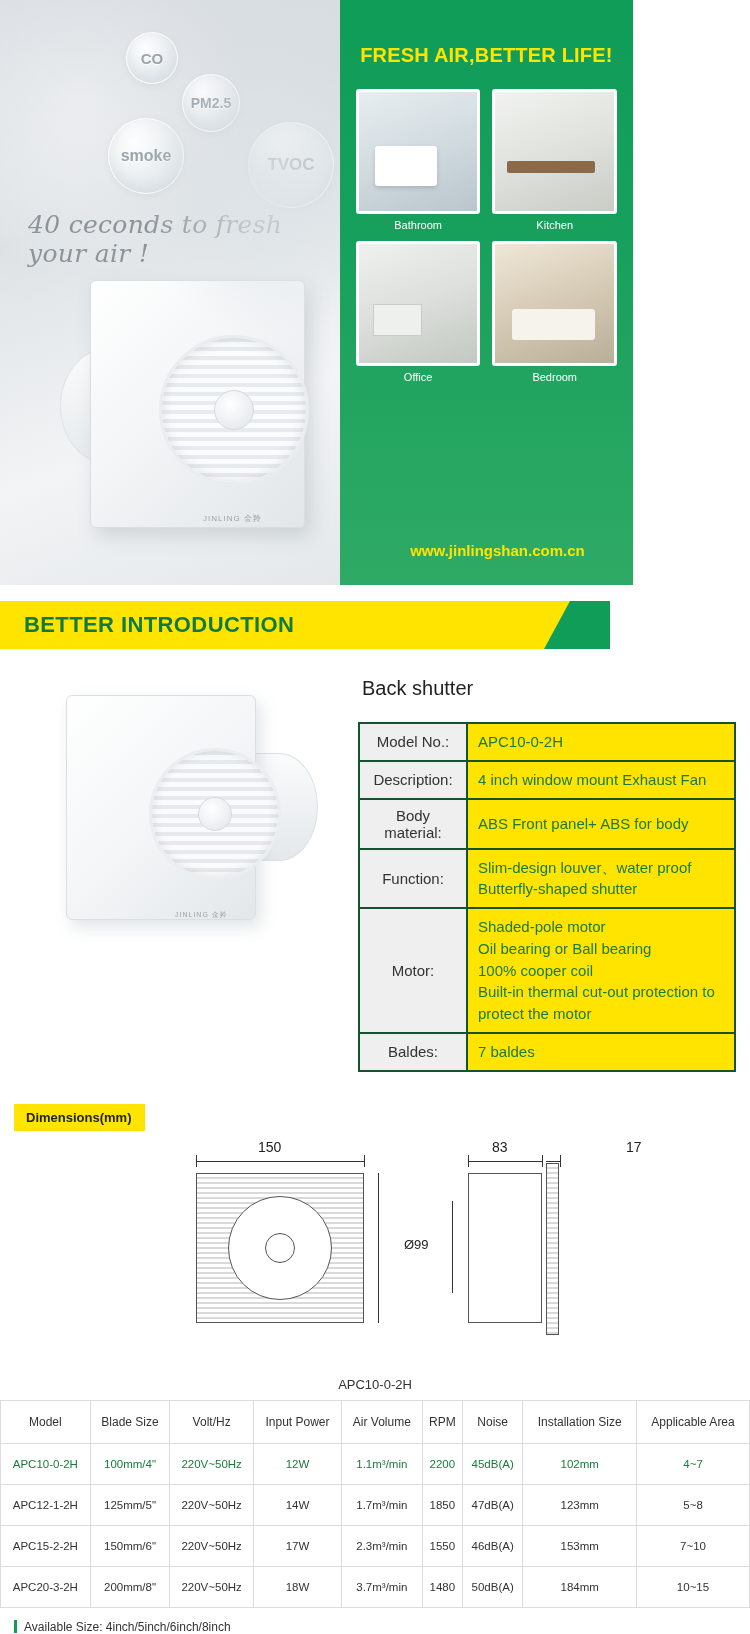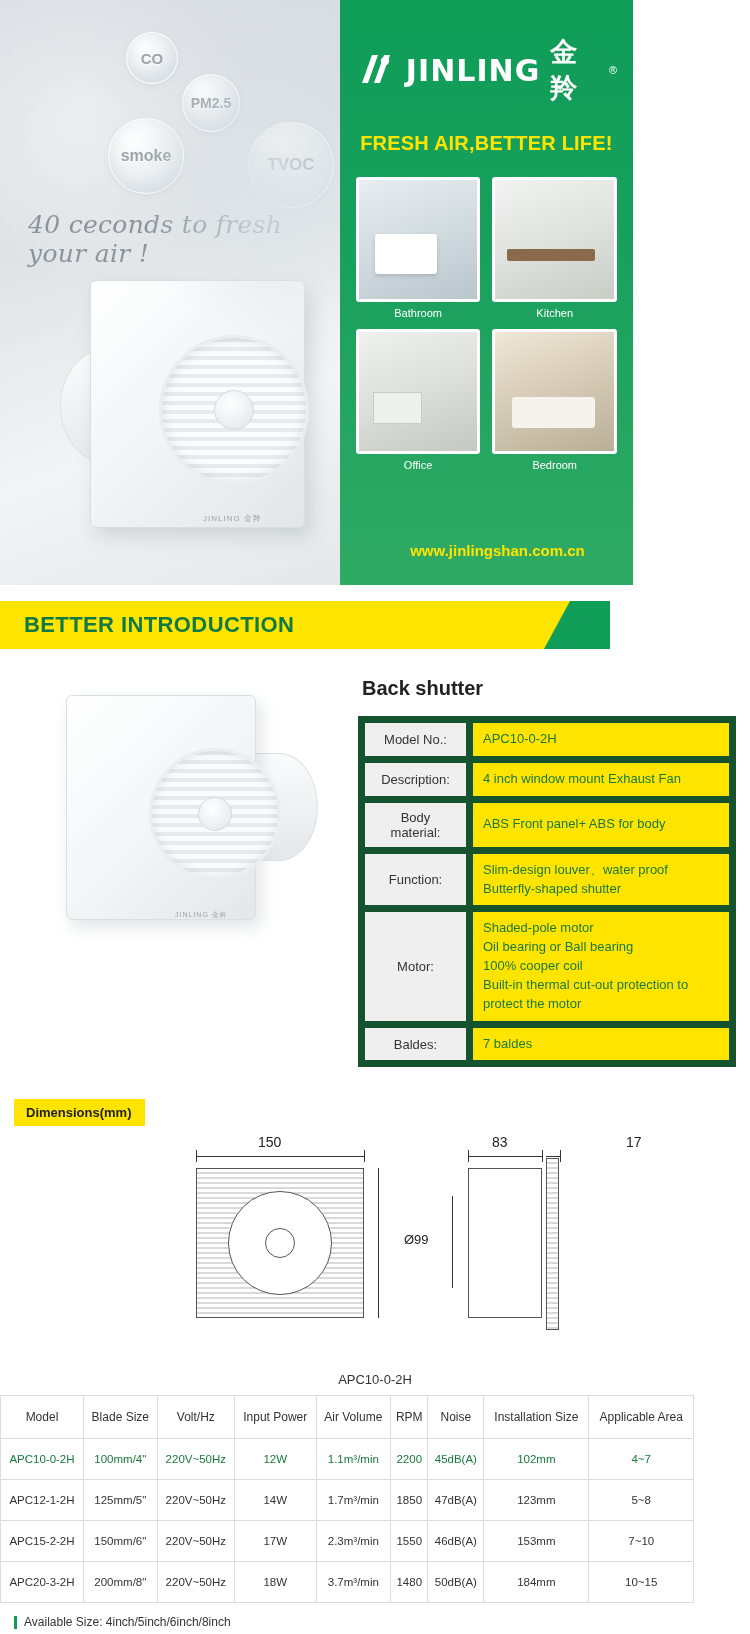--- a/index.html
+++ b/index.html
@@ -229,28 +229,28 @@
   .prod2-hub {
     position: absolute; left: 50%; top: 50%; transform: translate(-50%,-50%);
     width: 34px; height: 34px; border-radius: 50%;
     background: radial-gradient(circle at 40% 35%, #ffffff, #e0e5e8);
     border: 1px solid #d6dbde;
   }
   .prod2-logo { position: absolute; left: 108px; top: 214px; font-size: 7px; color: #9aa3a9; letter-spacing: 1px; }
 
   .intro-right { flex: 1; padding-left: 4px; }
   .back-shutter-title {
-    font-size: 20px; font-weight: bold; color: #222;
-    margin: 6px 0 16px 4px;
+    font-size: 20px; font-weight: normal; color: #222;
+    margin: 6px 0 22px 4px;
   }
   .spec-table { width: 100%; border-collapse: collapse; }
   .spec-table td {
-    border: 7px solid #14532d;
+    border: 2px solid #14532d;
     padding: 7px 10px;
-    font-size: 13px;
+    font-size: 15px;
     vertical-align: middle;
   }
   .spec-table td.k {
     width: 108px;
     background: #efefef;
     color: #333;
     text-align: center;
   }
   .spec-table td.v {
     background: #ffe400;
@@ -304,21 +304,21 @@
   .dside-flange {
     position: absolute; left: 546px; top: 18px; width: 13px; height: 172px;
     border: 1px solid #555;
     background: repeating-linear-gradient(to bottom,#ffffff 0 3px,#d9d9d9 3px 5px);
   }
   .dims-model {
     text-align: center; font-size: 13px; color: #333; margin-top: 2px;
   }
 
   
-  .param-table { width: 694px; border-collapse: collapse; margin-top: 8px; }
+  .param-table { width: 750px; border-collapse: collapse; margin-top: 8px; }
   .param-table th, .param-table td {
     border: 1px solid #dcdcdc;
     font-size: 11.5px;
     text-align: center;
     padding: 14px 2px;
     color: #333;
     font-weight: normal;
   }
   .param-table thead th { background: #fff; color: #333; font-size: 12px; }
   .param-table tbody tr.first td { color: #1a7a3c; }
@@ -353,32 +353,20 @@
         <div class="fan-body">
           <div class="fan-grill">
             <div class="fan-hub"></div>
           </div>
           <div class="fan-logo">JINLING 金羚</div>
         </div>
       </div>
     </div>
 
     <div class="hero-right">
-      <div class="brand-row">
-        <div class="brand-mark">
-          <svg width="42" height="42" viewBox="0 0 42 42" aria-hidden="true">
-            <path d="M6 34 L16 6 L22 6 L12 34 Z" fill="#ffffff"></path>
-            <path d="M18 34 L28 6 L34 6 L24 34 Z" fill="#ffffff"></path>
-            <circle cx="29" cy="12" r="4.2" fill="#ffffff"></circle>
-          </svg>
-        </div>
-        <div class="brand-text">JINLING</div>
-        <div class="brand-cn">金羚</div>
-        <span class="brand-r">®</span>
-      </div>
 
       <div class="hero-tagline">FRESH AIR,BETTER LIFE!</div>
 
       <div class="scene-grid">
         <div class="scene">
           <div class="scene-img sc-bathroom"></div>
           <div class="scene-caption">Bathroom</div>
         </div>
         <div class="scene">
           <div class="scene-img sc-kitchen"></div>

